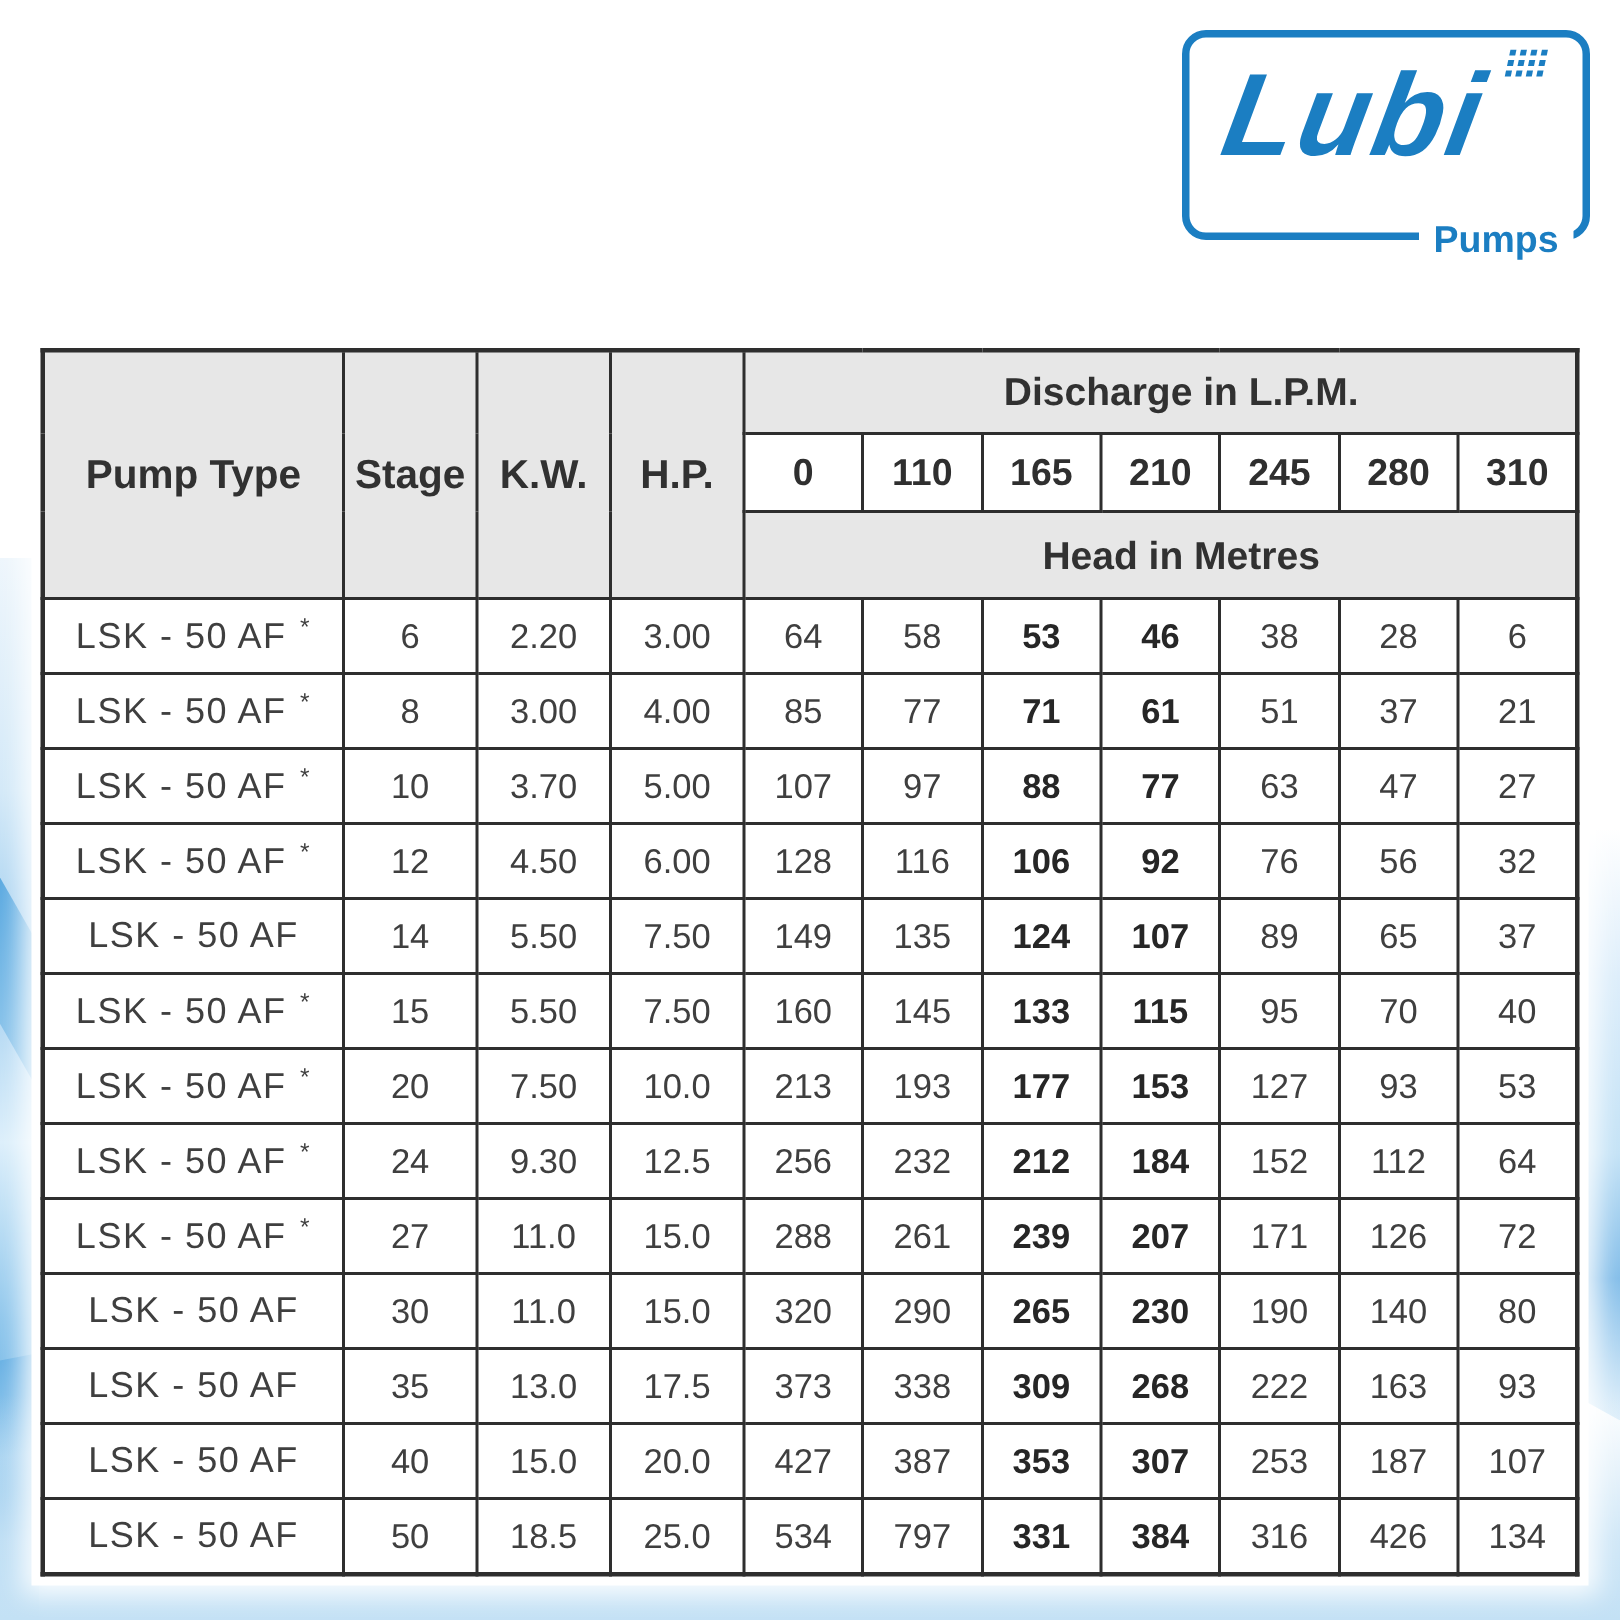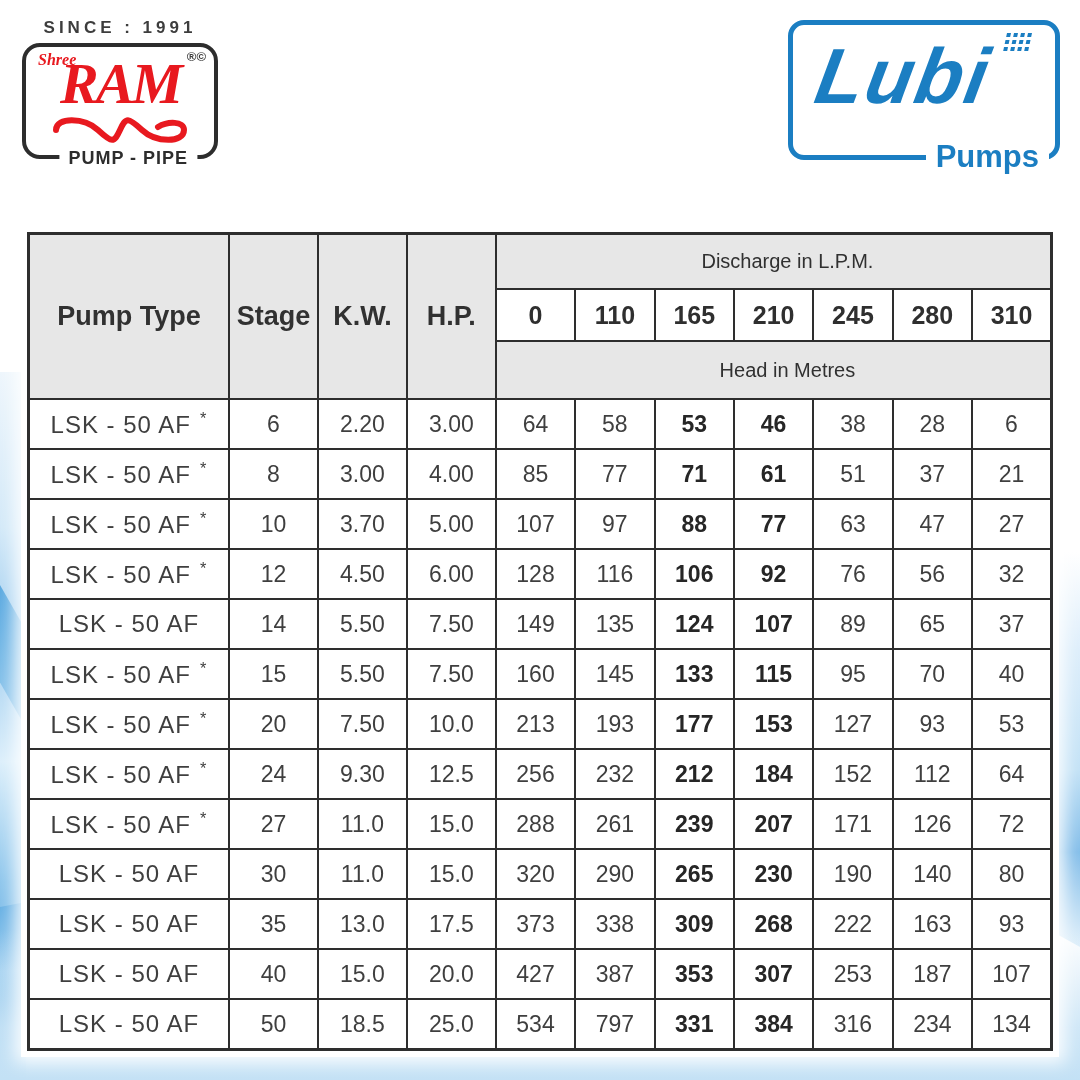--- a/index.html
+++ b/index.html
@@ -33,61 +33,49 @@
   .pump-pipe{position:absolute;left:50%;transform:translateX(-44%);bottom:-14px;background:#fff;
     padding:0 9px;font-size:18px;font-weight:bold;color:#2d2d2d;letter-spacing:1px;white-space:nowrap;}
 
   
   .lubi-logo{position:absolute;left:788px;top:20px;width:262px;height:130px;}
   .lubi-box{position:relative;width:100%;height:100%;border:5px solid #1b7ec2;border-radius:16px;background:#fff;}
   .lubi-word{position:absolute;left:24px;top:8px;color:#1b7ec2;font-weight:bold;font-style:italic;
     font-size:78px;line-height:86px;transform:skewX(-10deg);letter-spacing:2px;}
   .lubi-grid{position:absolute;right:20px;top:8px;}
   .lubi-pumps{position:absolute;right:6px;bottom:-20px;background:#fff;padding:0 10px;
-    color:#1b7ec2;font-weight:bold;font-size:31px;white-space:nowrap;}
+    color:#1b7ec2;font-weight:bold;font-size:25px;white-space:nowrap;}
 
   
   .table-wrap{position:absolute;left:27px;top:232px;width:1026px;
     box-shadow:0 0 0 6px #ffffff, 0 0 16px 12px rgba(255,255,255,.9);background:#fff;}
   table{border-collapse:collapse;width:100%;table-layout:fixed;color:#3f3f3f;}
   th,td{border:2px solid #2e2e2e;text-align:center;vertical-align:middle;padding:0;}
   table{border:3px solid #2e2e2e;}
   th{background:#e7e7e7;color:#313131;}
   th.main-head{font-size:27px;font-weight:bold;}
-  th.span-head{font-size:20px;font-weight:normal;height:53px;padding-left:28px;}
+  th.span-head{font-size:26px;font-weight:bold;height:53px;padding-left:28px;}
   th.num-head{background:#ffffff;font-size:25px;font-weight:bold;height:50px;color:#2f2f2f;}
   th.metres-head{height:56px;}
   td{height:48px;font-size:23px;background:#fff;}
   td.pump-cell{font-size:24px;letter-spacing:1px;border-radius:19px;}
   td.bold-col{font-weight:bold;color:#262626;}
   .star{font-size:68%;vertical-align:super;margin-left:9px;color:#3f3f3f;}
 </style>
 </head>
 <body>
 
 <div class="canvas">
 
   <div class="bg-left-strip"></div>
   <div class="bg-left-chevron"></div>
   <div class="bg-left-bottom"></div>
   <div class="bg-right-strip"></div>
   <div class="bg-bottom"></div>
 
-  <div class="ram-logo">
-    <div class="since">SINCE : 1991</div>
-    <div class="ram-box">
-      <span class="shree">Shree</span>
-      <span class="ram-marks">®©</span>
-      <div class="ram-word">RAM</div>
-      <svg class="ram-swirl" width="140" height="34" viewBox="0 0 140 34">
-        <path d="M6 17 C 6 4, 34 4, 48 17 C 62 30, 64 30, 70 17 C 76 4, 78 4, 92 17 C 106 30, 134 30, 134 17 C 134 8, 118 8, 108 14" fill="none" stroke="#e8191f" stroke-width="6" stroke-linecap="round"></path>
-      </svg>
-      <div class="pump-pipe">PUMP - PIPE</div>
-    </div>
-  </div>
 
   <div class="lubi-logo">
     <div class="lubi-box">
       <span class="lubi-word">Lubi</span>
       <svg class="lubi-grid" width="34" height="28" viewBox="0 0 34 28">
         <g fill="#1b7ec2" transform="skewX(-12) translate(6,0)">
           <rect x="0" y="0" width="4" height="4"></rect>
             <rect x="7" y="0" width="4" height="4"></rect>
             <rect x="14" y="0" width="4" height="4"></rect>
             <rect x="21" y="0" width="4" height="4"></rect>
@@ -301,20 +289,20 @@
           <tr>
             <td class="pump-cell"><span>LSK - 50 AF</span></td>
             <td>50</td>
             <td>18.5</td>
             <td>25.0</td>
             <td>534</td>
             <td>797</td>
             <td class="bold-col">331</td>
             <td class="bold-col">384</td>
             <td>316</td>
-            <td>234</td>
+            <td>426</td>
             <td>134</td>
           </tr>
         </tbody>
     </table>
   </div>
 
 </div>
 
 </body></html>

